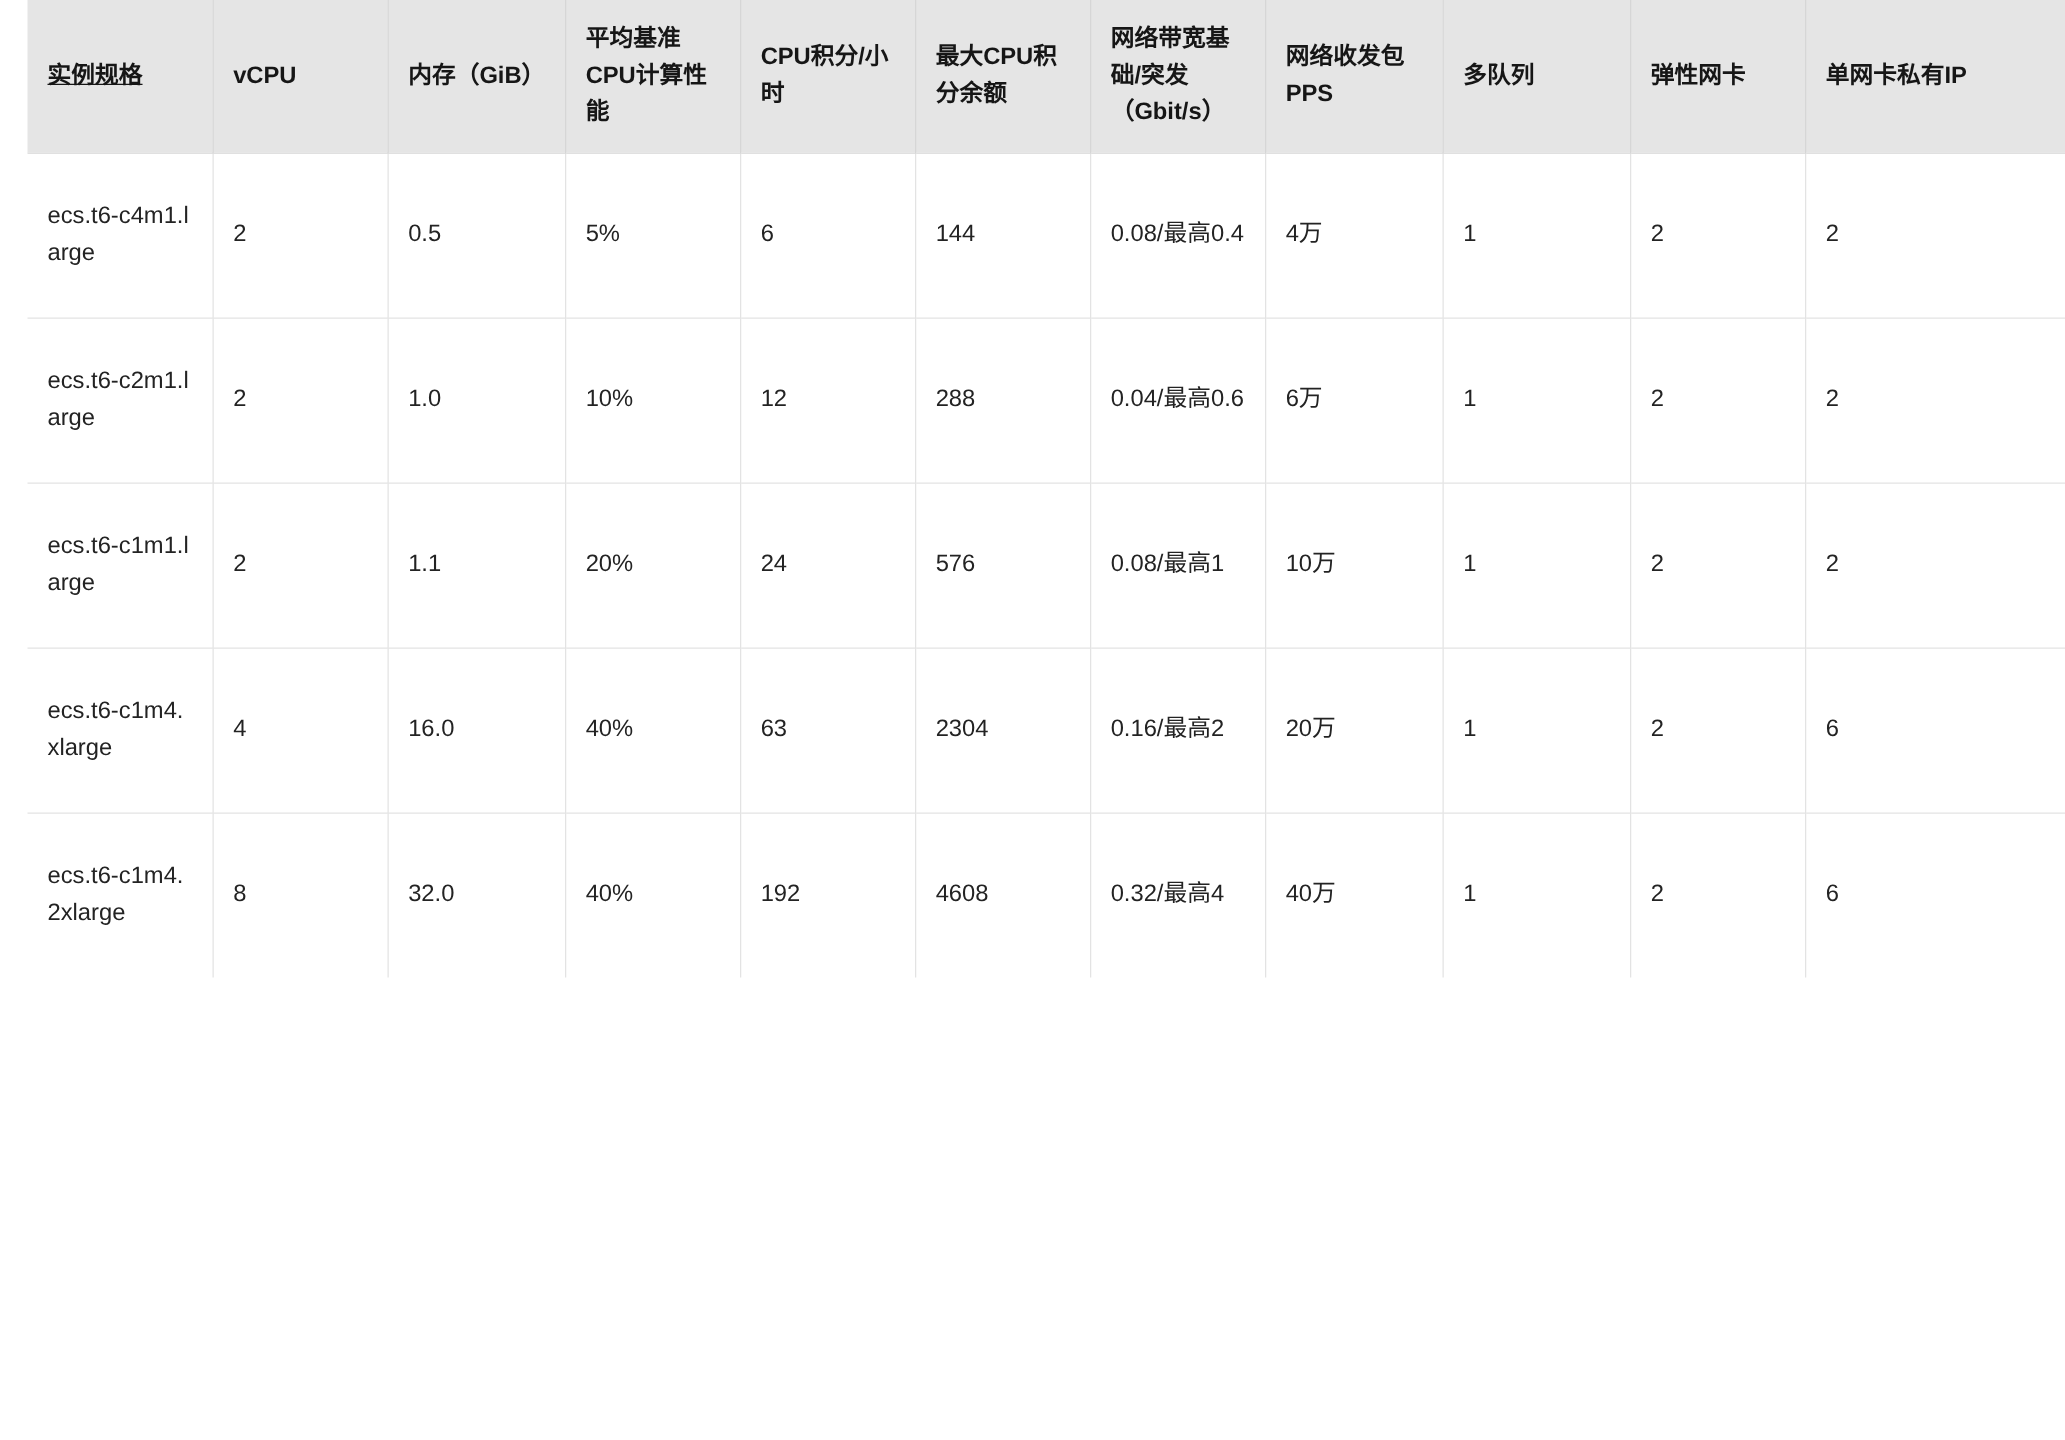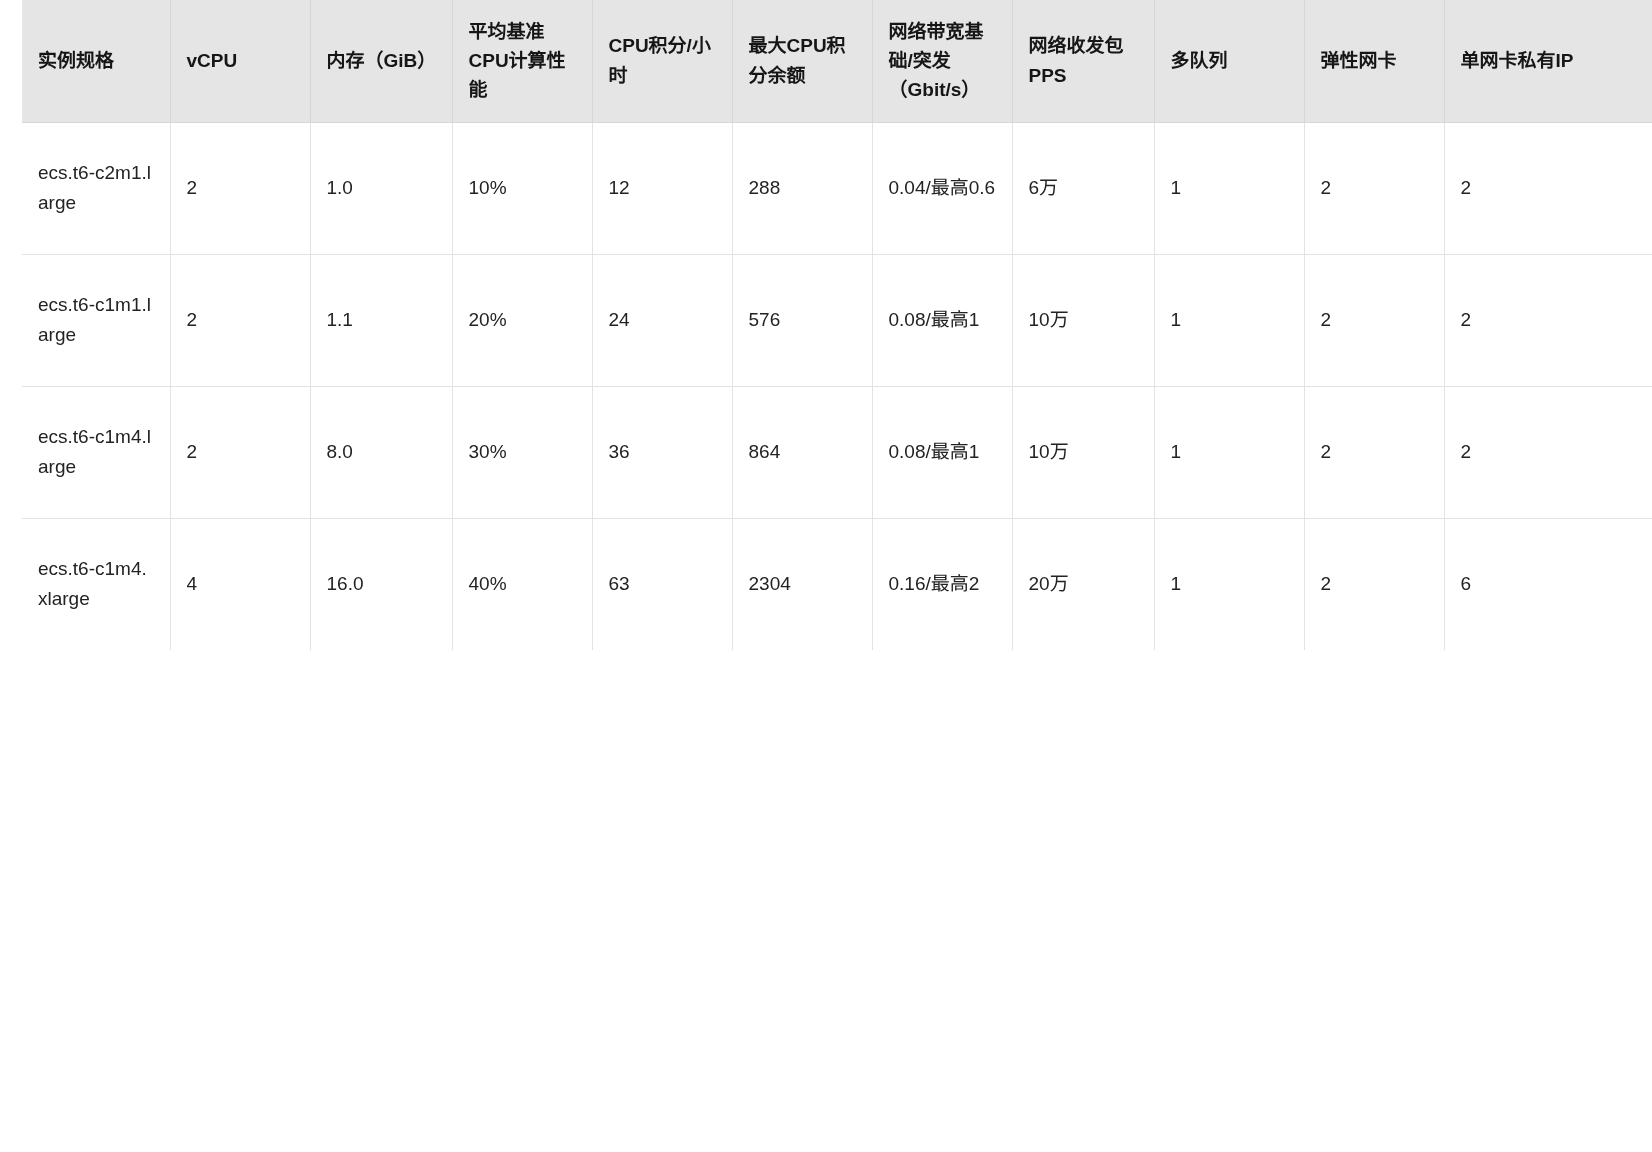--- a/index.html
+++ b/index.html
@@ -47,20 +47,21 @@
     font-size: 19px;
     color: #161616;
     padding: 14px 16px;
     line-height: 1.55;
     height: 122px;
     box-sizing: border-box;
     word-break: break-word;
   }
   table.spec-table thead th:first-child {
     border-left: none;
+    text-decoration: underline;
   }
   table.spec-table tbody td {
     border: 1px solid #e3e3e3;
     border-top: none;
     vertical-align: middle;
     padding: 16px 16px;
     line-height: 1.6;
     font-size: 19px;
     color: #232323;
     height: 132px;
@@ -104,20 +105,33 @@
         <th>最大CPU积分余额</th>
         <th>网络带宽基础/突发（Gbit/s）</th>
         <th>网络收发包PPS</th>
         <th>多队列</th>
         <th>弹性网卡</th>
         <th>单网卡私有IP</th>
       </tr>
     </thead>
     <tbody>
       <tr>
+        <td>ecs.t6-c4m1.large</td>
+        <td class="nowrap-cell">2</td>
+        <td class="nowrap-cell">0.5</td>
+        <td class="nowrap-cell">5%</td>
+        <td class="nowrap-cell">6</td>
+        <td class="nowrap-cell">144</td>
+        <td class="nowrap-cell">0.08/最高0.4</td>
+        <td class="nowrap-cell">4万</td>
+        <td class="nowrap-cell">1</td>
+        <td class="nowrap-cell">2</td>
+        <td class="nowrap-cell">2</td>
+      </tr>
+      <tr>
         <td>ecs.t6-c2m1.large</td>
         <td class="nowrap-cell">2</td>
         <td class="nowrap-cell">1.0</td>
         <td class="nowrap-cell">10%</td>
         <td class="nowrap-cell">12</td>
         <td class="nowrap-cell">288</td>
         <td class="nowrap-cell">0.04/最高0.6</td>
         <td class="nowrap-cell">6万</td>
         <td class="nowrap-cell">1</td>
         <td class="nowrap-cell">2</td>
@@ -130,40 +144,40 @@
         <td class="nowrap-cell">20%</td>
         <td class="nowrap-cell">24</td>
         <td class="nowrap-cell">576</td>
         <td class="nowrap-cell">0.08/最高1</td>
         <td class="nowrap-cell">10万</td>
         <td class="nowrap-cell">1</td>
         <td class="nowrap-cell">2</td>
         <td class="nowrap-cell">2</td>
       </tr>
       <tr>
-        <td>ecs.t6-c1m4.large</td>
-        <td class="nowrap-cell">2</td>
-        <td class="nowrap-cell">8.0</td>
-        <td class="nowrap-cell">30%</td>
-        <td class="nowrap-cell">36</td>
-        <td class="nowrap-cell">864</td>
-        <td class="nowrap-cell">0.08/最高1</td>
-        <td class="nowrap-cell">10万</td>
-        <td class="nowrap-cell">1</td>
-        <td class="nowrap-cell">2</td>
-        <td class="nowrap-cell">2</td>
-      </tr>
-      <tr>
         <td>ecs.t6-c1m4.xlarge</td>
         <td class="nowrap-cell">4</td>
         <td class="nowrap-cell">16.0</td>
         <td class="nowrap-cell">40%</td>
         <td class="nowrap-cell">63</td>
         <td class="nowrap-cell">2304</td>
         <td class="nowrap-cell">0.16/最高2</td>
         <td class="nowrap-cell">20万</td>
         <td class="nowrap-cell">1</td>
         <td class="nowrap-cell">2</td>
         <td class="nowrap-cell">6</td>
       </tr>
+      <tr>
+        <td>ecs.t6-c1m4.2xlarge</td>
+        <td class="nowrap-cell">8</td>
+        <td class="nowrap-cell">32.0</td>
+        <td class="nowrap-cell">40%</td>
+        <td class="nowrap-cell">192</td>
+        <td class="nowrap-cell">4608</td>
+        <td class="nowrap-cell">0.32/最高4</td>
+        <td class="nowrap-cell">40万</td>
+        <td class="nowrap-cell">1</td>
+        <td class="nowrap-cell">2</td>
+        <td class="nowrap-cell">6</td>
+      </tr>
     </tbody>
   </table>
 </div>
 
 </body></html>

